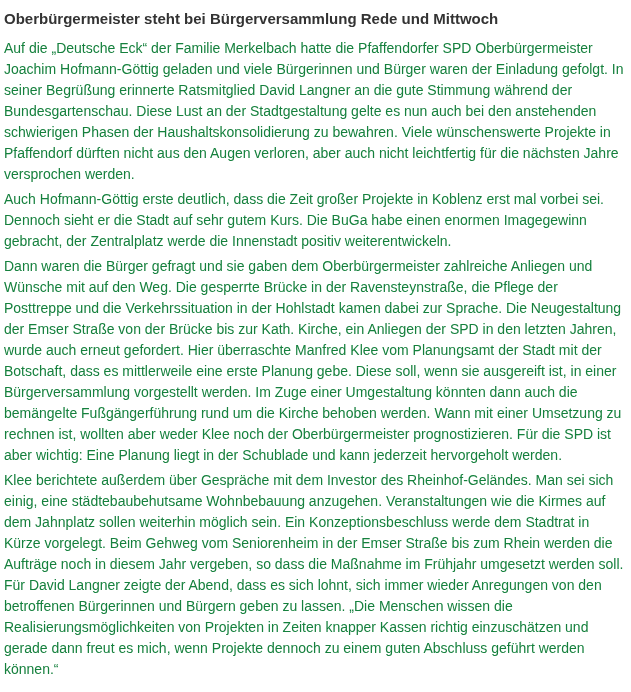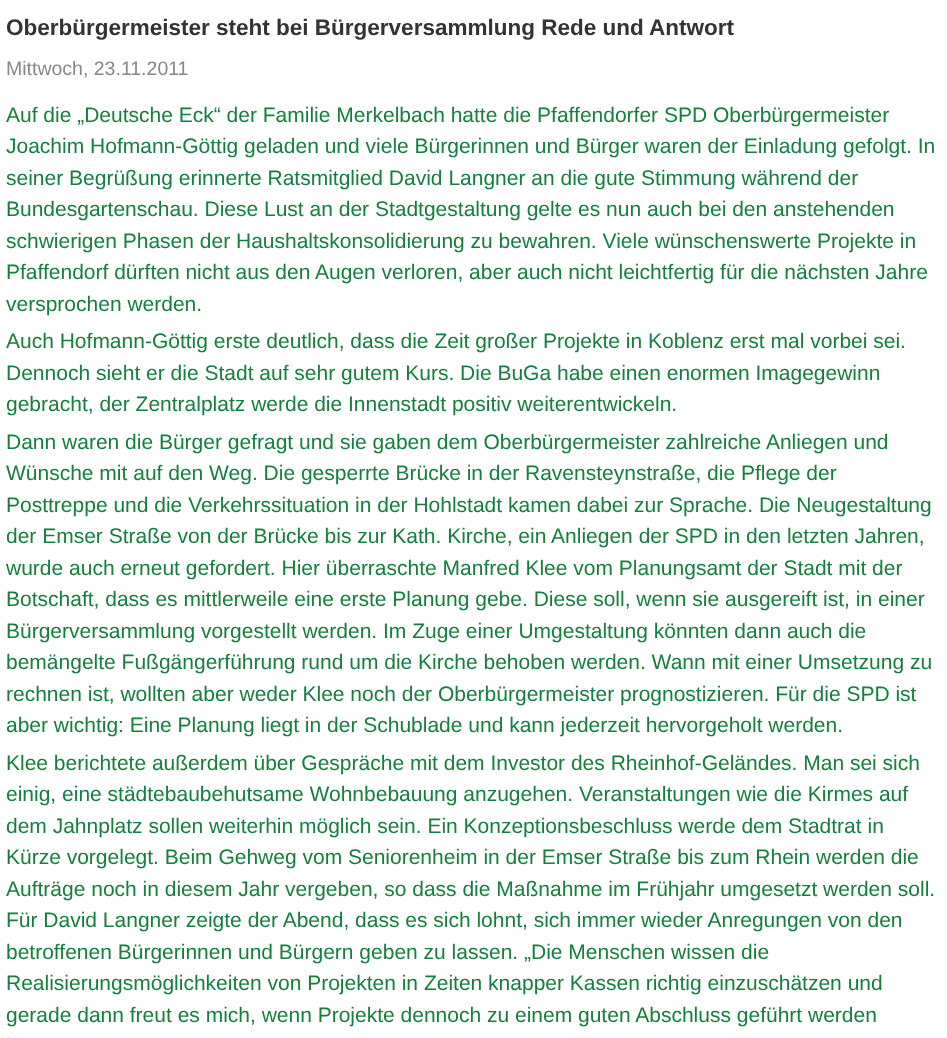--- a/index.html
+++ b/index.html
@@ -52,23 +52,22 @@
   }
   .article-body p.no-gap {
     margin-top: 0;
   }
 </style>
 </head>
 <body>
 
 <div class="article">
 
-  <h2 class="article-subtitle">Oberbürgermeister steht bei Bürgerversammlung Rede und Antwort</h2>
+  <h2 class="article-subtitle">Oberbürgermeister steht bei Bürgerversammlung Rede und Mittwoch</h2>
 
-  <div class="article-date">Mittwoch, 23.11.2011</div>
 
   <div class="article-body">
     <p>Auf die „Deutsche Eck“ der Familie Merkelbach hatte die Pfaffendorfer SPD Oberbürgermeister Joachim Hofmann-Göttig geladen und viele Bürgerinnen und Bürger waren der Einladung gefolgt. In seiner Begrüßung erinnerte Ratsmitglied David Langner an die gute Stimmung während der Bundesgartenschau. Diese Lust an der Stadtgestaltung gelte es nun auch bei den anstehenden schwierigen Phasen der Haushaltskonsolidierung zu bewahren. Viele wünschenswerte Projekte in Pfaffendorf dürften nicht aus den Augen verloren, aber auch nicht leichtfertig für die nächsten Jahre versprochen werden.</p>
     <p>Auch Hofmann-Göttig erste deutlich, dass die Zeit großer Projekte in Koblenz erst mal vorbei sei. Dennoch sieht er die Stadt auf sehr gutem Kurs. Die BuGa habe einen enormen Imagegewinn gebracht, der Zentralplatz werde die Innenstadt positiv weiterentwickeln.</p>
     <p>Dann waren die Bürger gefragt und sie gaben dem Oberbürgermeister zahlreiche Anliegen und Wünsche mit auf den Weg. Die gesperrte Brücke in der Ravensteynstraße, die Pflege der Posttreppe und die Verkehrssituation in der Hohlstadt kamen dabei zur Sprache. Die Neugestaltung der Emser Straße von der Brücke bis zur Kath. Kirche, ein Anliegen der SPD in den letzten Jahren, wurde auch erneut gefordert. Hier überraschte Manfred Klee vom Planungsamt der Stadt mit der Botschaft, dass es mittlerweile eine erste Planung gebe. Diese soll, wenn sie ausgereift ist, in einer Bürgerversammlung vorgestellt werden. Im Zuge einer Umgestaltung könnten dann auch die bemängelte Fußgängerführung rund um die Kirche behoben werden. Wann mit einer Umsetzung zu rechnen ist, wollten aber weder Klee noch der Oberbürgermeister prognostizieren. Für die SPD ist aber wichtig: Eine Planung liegt in der Schublade und kann jederzeit hervorgeholt werden.</p>
     <p>Klee berichtete außerdem über Gespräche mit dem Investor des Rheinhof-Geländes. Man sei sich einig, eine städtebaubehutsame Wohnbebauung anzugehen. Veranstaltungen wie die Kirmes auf dem Jahnplatz sollen weiterhin möglich sein. Ein Konzeptionsbeschluss werde dem Stadtrat in Kürze vorgelegt. Beim Gehweg vom Seniorenheim in der Emser Straße bis zum Rhein werden die Aufträge noch in diesem Jahr vergeben, so dass die Maßnahme im Frühjahr umgesetzt werden soll.</p>
     <p class="no-gap">Für David Langner zeigte der Abend, dass es sich lohnt, sich immer wieder Anregungen von den betroffenen Bürgerinnen und Bürgern geben zu lassen. „Die Menschen wissen die Realisierungsmöglichkeiten von Projekten in Zeiten knapper Kassen richtig einzuschätzen und gerade dann freut es mich, wenn Projekte dennoch zu einem guten Abschluss geführt werden können.“</p>
   </div>
 </div>
 

